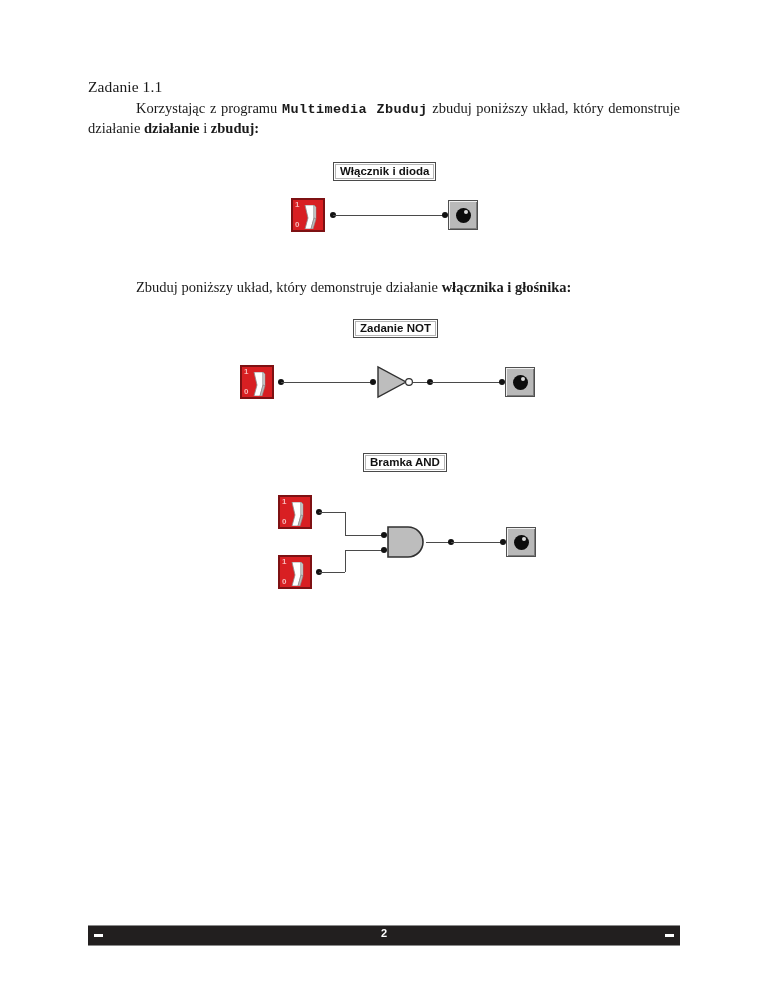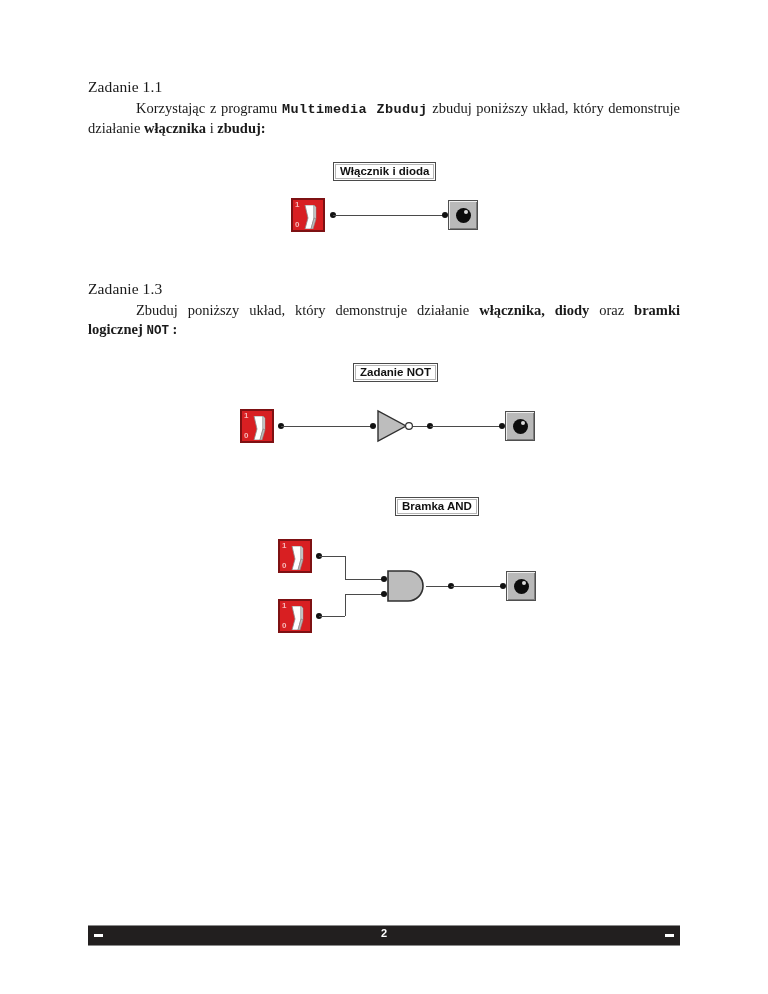--- a/index.html
+++ b/index.html
@@ -212,21 +212,21 @@
 </style>
 </head>
 <body>
 
 <div class="page">
 
   <div class="content">
 
     <div class="task">
       <div class="task-title">Zadanie 1.1</div>
-      <p class="task-body"><span>Korzystając z programu </span><span class="mono">Multimedia  Zbuduj</span><span> zbuduj poniższy układ, który demonstruje działanie </span><span class="b">włącznika</span><span> i </span><span class="b">zbuduj:</span></p>
+      <p class="task-body"><span>Korzystając z programu </span><span class="mono">Multimedia  Zbuduj</span><span> zbuduj poniższy układ, który demonstruje działanie </span><span class="b">działanie</span><span> i </span><span class="b">zbuduj:</span></p>
     </div>
 
     <div class="figure" style="height:132px">
       <div class="fig-label" style="left:245px; top:24px;">Włącznik i dioda</div>
 
       <div class="switch" style="left:203px; top:60px;">
         <span class="num one">1</span>
         <span class="num zero">0</span>
         <svg class="lever" viewBox="0 0 14 24">
           <polygon points="2,0 11,0 11,13 8,24 2,24 5,13" fill="#ffffff" stroke="#8a8a8a" stroke-width="0.8"></polygon>
@@ -238,27 +238,24 @@
       <div class="node" style="left:242px; top:74px;"></div>
       <div class="wire-h" style="left:245px; top:77px; width:112px;"></div>
       <div class="node" style="left:354px; top:74px;"></div>
 
       <div class="led" style="left:360px; top:62px;">
         <span class="bulb"></span>
       </div>
     </div>
 
     <div class="task" style="margin-top:8px">
-    </div>
-
-
-    <div class="task" style="margin-top:10px">
-      <div class="task-title">Zadanie 1.3</div>
-      <p class="task-body"><span>Zbuduj poniższy układ, który demonstruje działanie </span><span class="b">włącznika, diody</span><span> oraz </span><span class="b">bramki logicznej </span><span class="mono-sm">NOT</span><span class="b"> :</span></p>
-    </div>
+      <p class="task-body"><span>Zbuduj poniższy układ, który demonstruje działanie </span><span class="b">włącznika i głośnika:</span></p>
+    </div>
+
+
 
     <div class="figure" style="height:140px">
       <div class="fig-label" style="left:265px; top:22px;">Zadanie NOT</div>
 
       <div class="switch" style="left:152px; top:68px;">
         <span class="num one">1</span>
         <span class="num zero">0</span>
         <svg class="lever" viewBox="0 0 14 24">
           <polygon points="2,0 11,0 11,13 8,24 2,24 5,13" fill="#ffffff" stroke="#8a8a8a" stroke-width="0.8"></polygon>
           <polygon points="11,0 13,2 13,14 11,13" fill="#d7d7d7" stroke="#8a8a8a" stroke-width="0.6"></polygon>
@@ -280,21 +277,21 @@
       <div class="wire-h" style="left:342px; top:85px; width:72px;"></div>
       <div class="node" style="left:411px; top:82px;"></div>
 
       <div class="led" style="left:417px; top:70px;">
         <span class="bulb"></span>
       </div>
     </div>
 
 
     <div class="figure" style="height:160px">
-      <div class="fig-label" style="left:275px; top:16px;margin-left:32px;">Bramka AND</div>
+      <div class="fig-label" style="left:275px; top:16px;">Bramka AND</div>
 
       <div class="switch" style="left:190px; top:58px;">
         <span class="num one">1</span>
         <span class="num zero">0</span>
         <svg class="lever" viewBox="0 0 14 24">
           <polygon points="2,0 11,0 11,13 8,24 2,24 5,13" fill="#ffffff" stroke="#8a8a8a" stroke-width="0.8"></polygon>
           <polygon points="11,0 13,2 13,14 11,13" fill="#d7d7d7" stroke="#8a8a8a" stroke-width="0.6"></polygon>
           <polygon points="11,13 13,14 10,24 8,24" fill="#bdbdbd" stroke="#8a8a8a" stroke-width="0.6"></polygon>
         </svg>
       </div>

